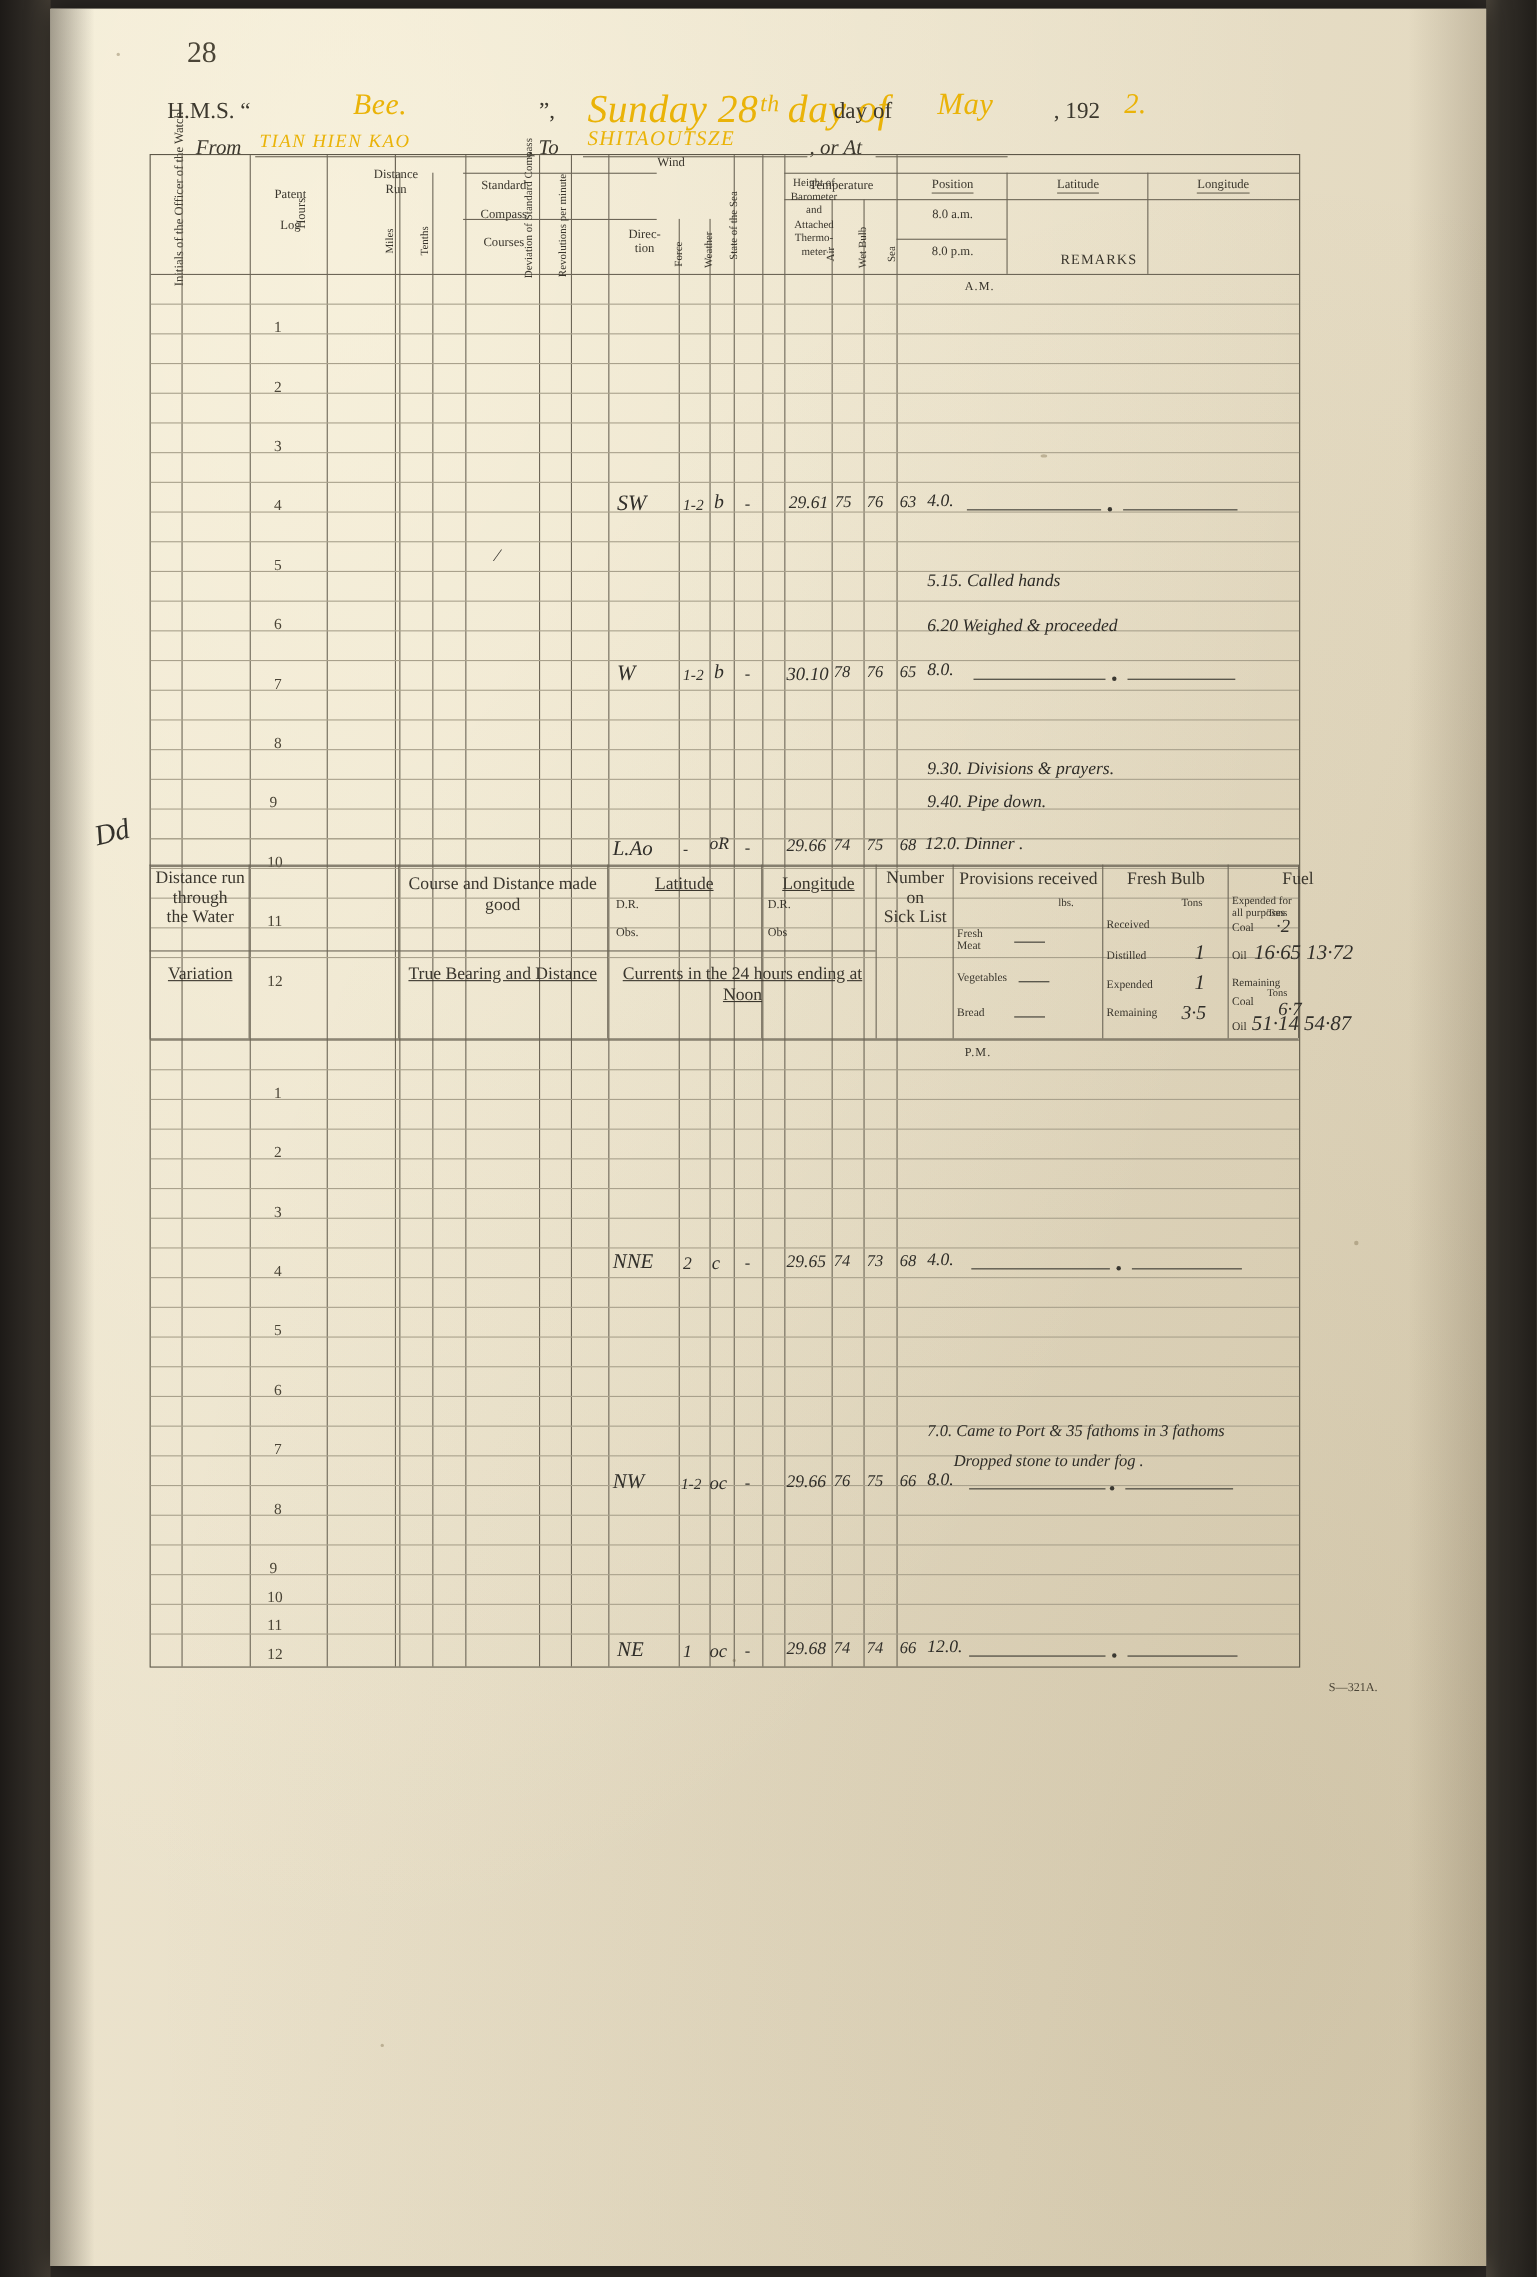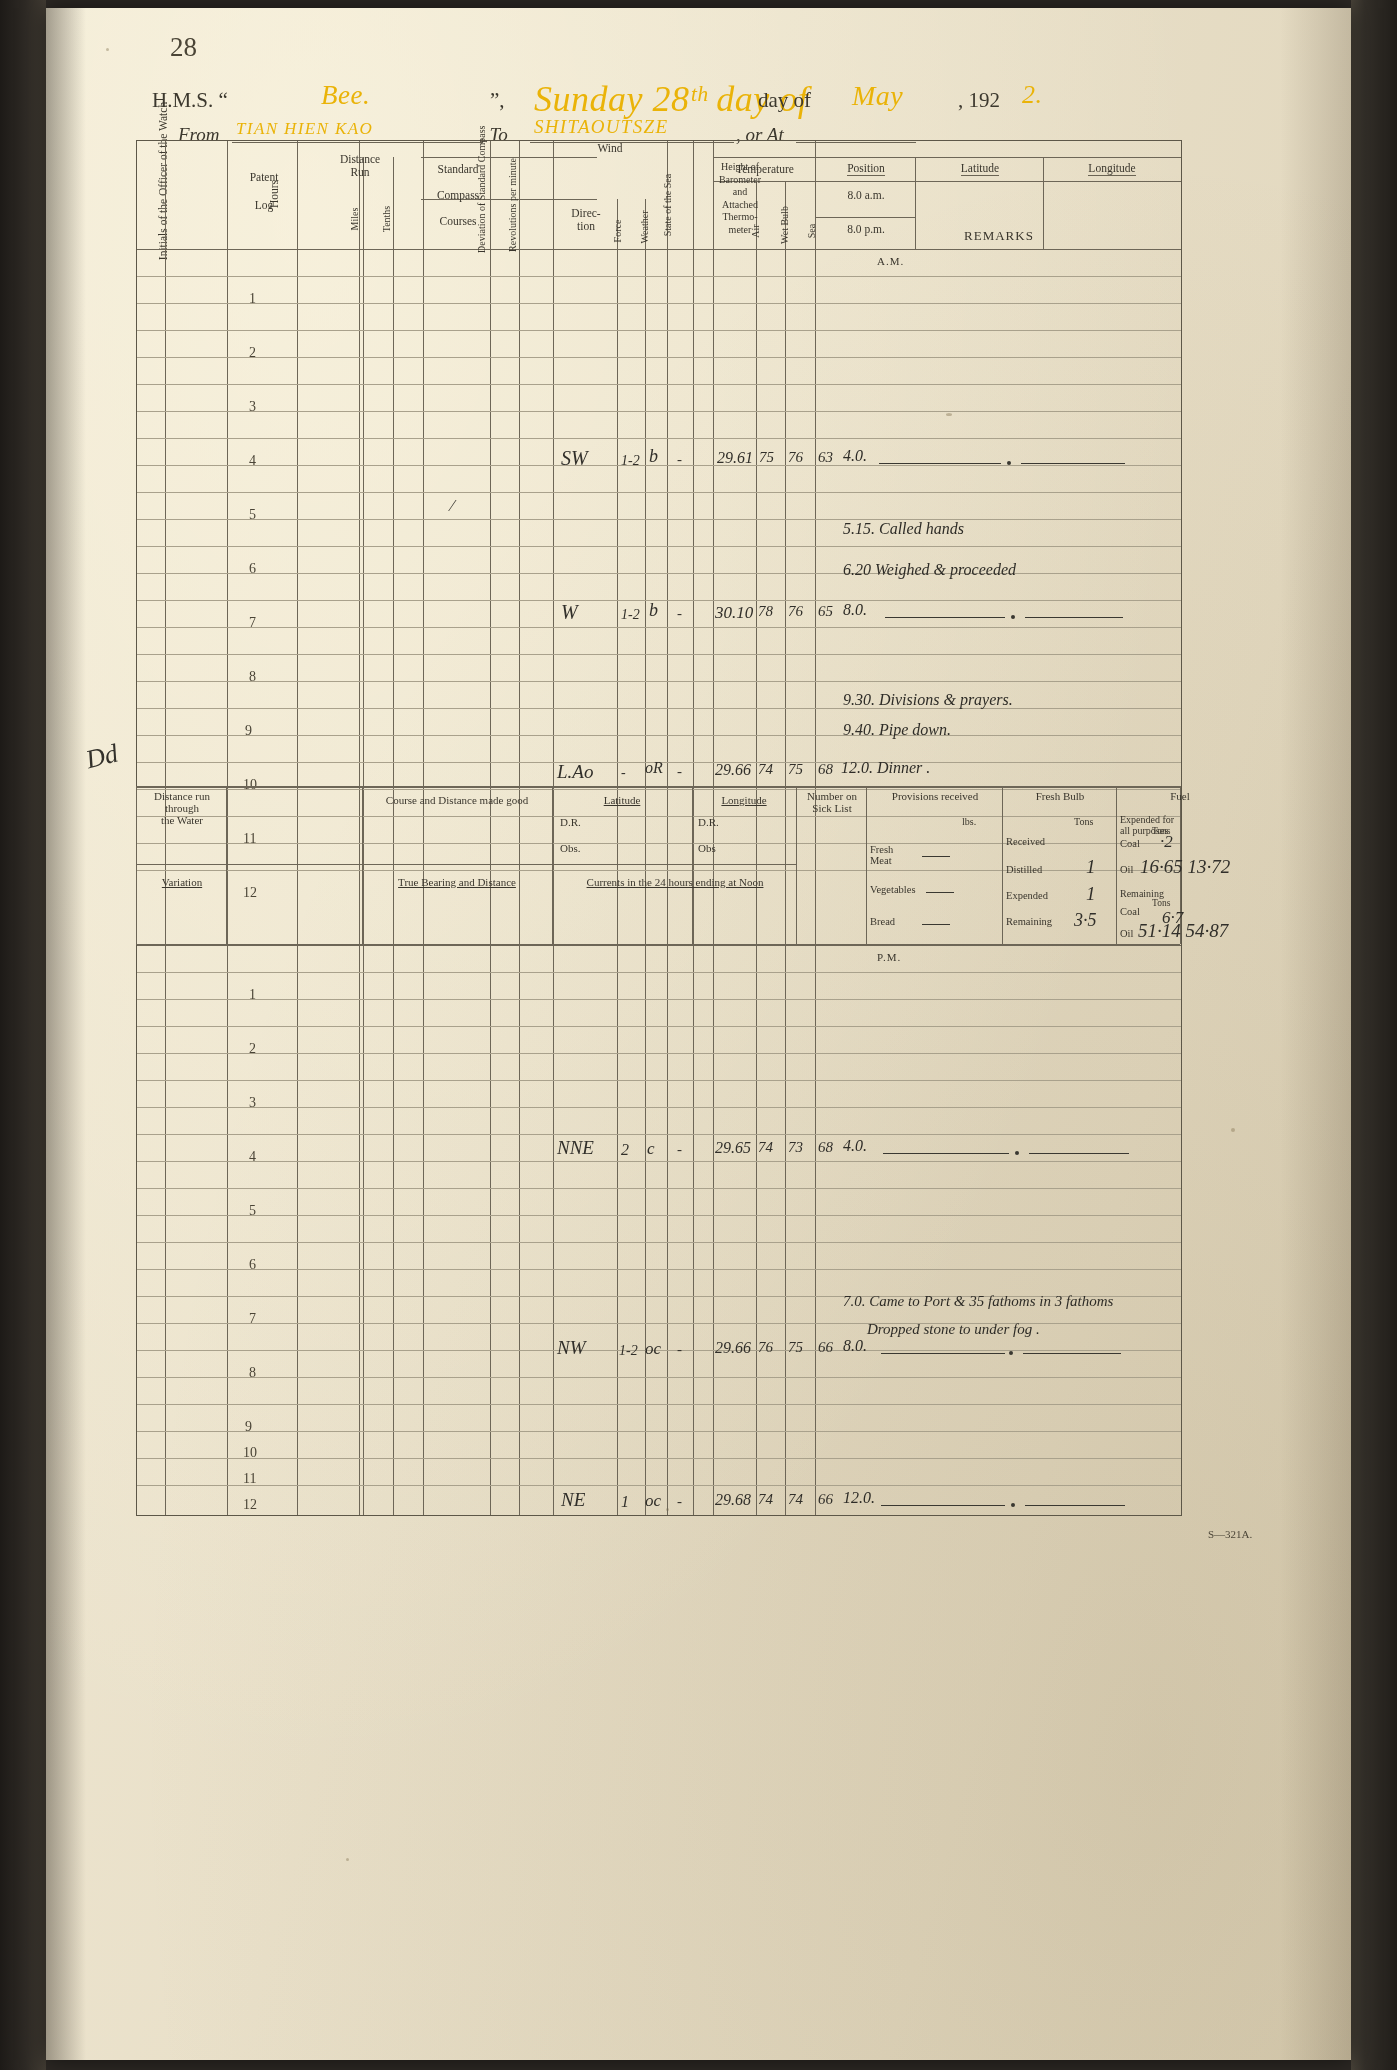--- a/index.html
+++ b/index.html
@@ -99,21 +99,21 @@
   }
   .rem{
     position:absolute;color:#2e2c27;font-family:"Liberation Serif",serif;
     font-style:italic;white-space:nowrap;font-size:16px;
   }
   .dash{position:absolute;border-bottom:1.2px solid #3a3831;}
   .dot{position:absolute;width:4px;height:4px;border-radius:50%;background:#3a3831;}
 
   
   #band{position:absolute;left:136px;top:786px;width:1046px;height:158px;}
-  .bl{position:absolute;font-size:11px;color:#3a362d;text-align:center;line-height:1.2;}
+  .bl{position:absolute;font-size:16px;color:#3a362d;text-align:center;line-height:1.2;}
   .bl2{position:absolute;font-size:11px;color:#3a362d;}
 
   #footcode{position:absolute;left:1208px;top:1528px;font-size:11px;color:#4b4537;}
   .ampm{position:absolute;font-size:11px;color:#3a362d;letter-spacing:1px;}
 
   #initials{
     position:absolute;left:86px;top:742px;font-size:26px;color:#33312b;
     font-family:"Liberation Serif",serif;font-style:italic;transform:rotate(-14deg);
   }
 </style>

